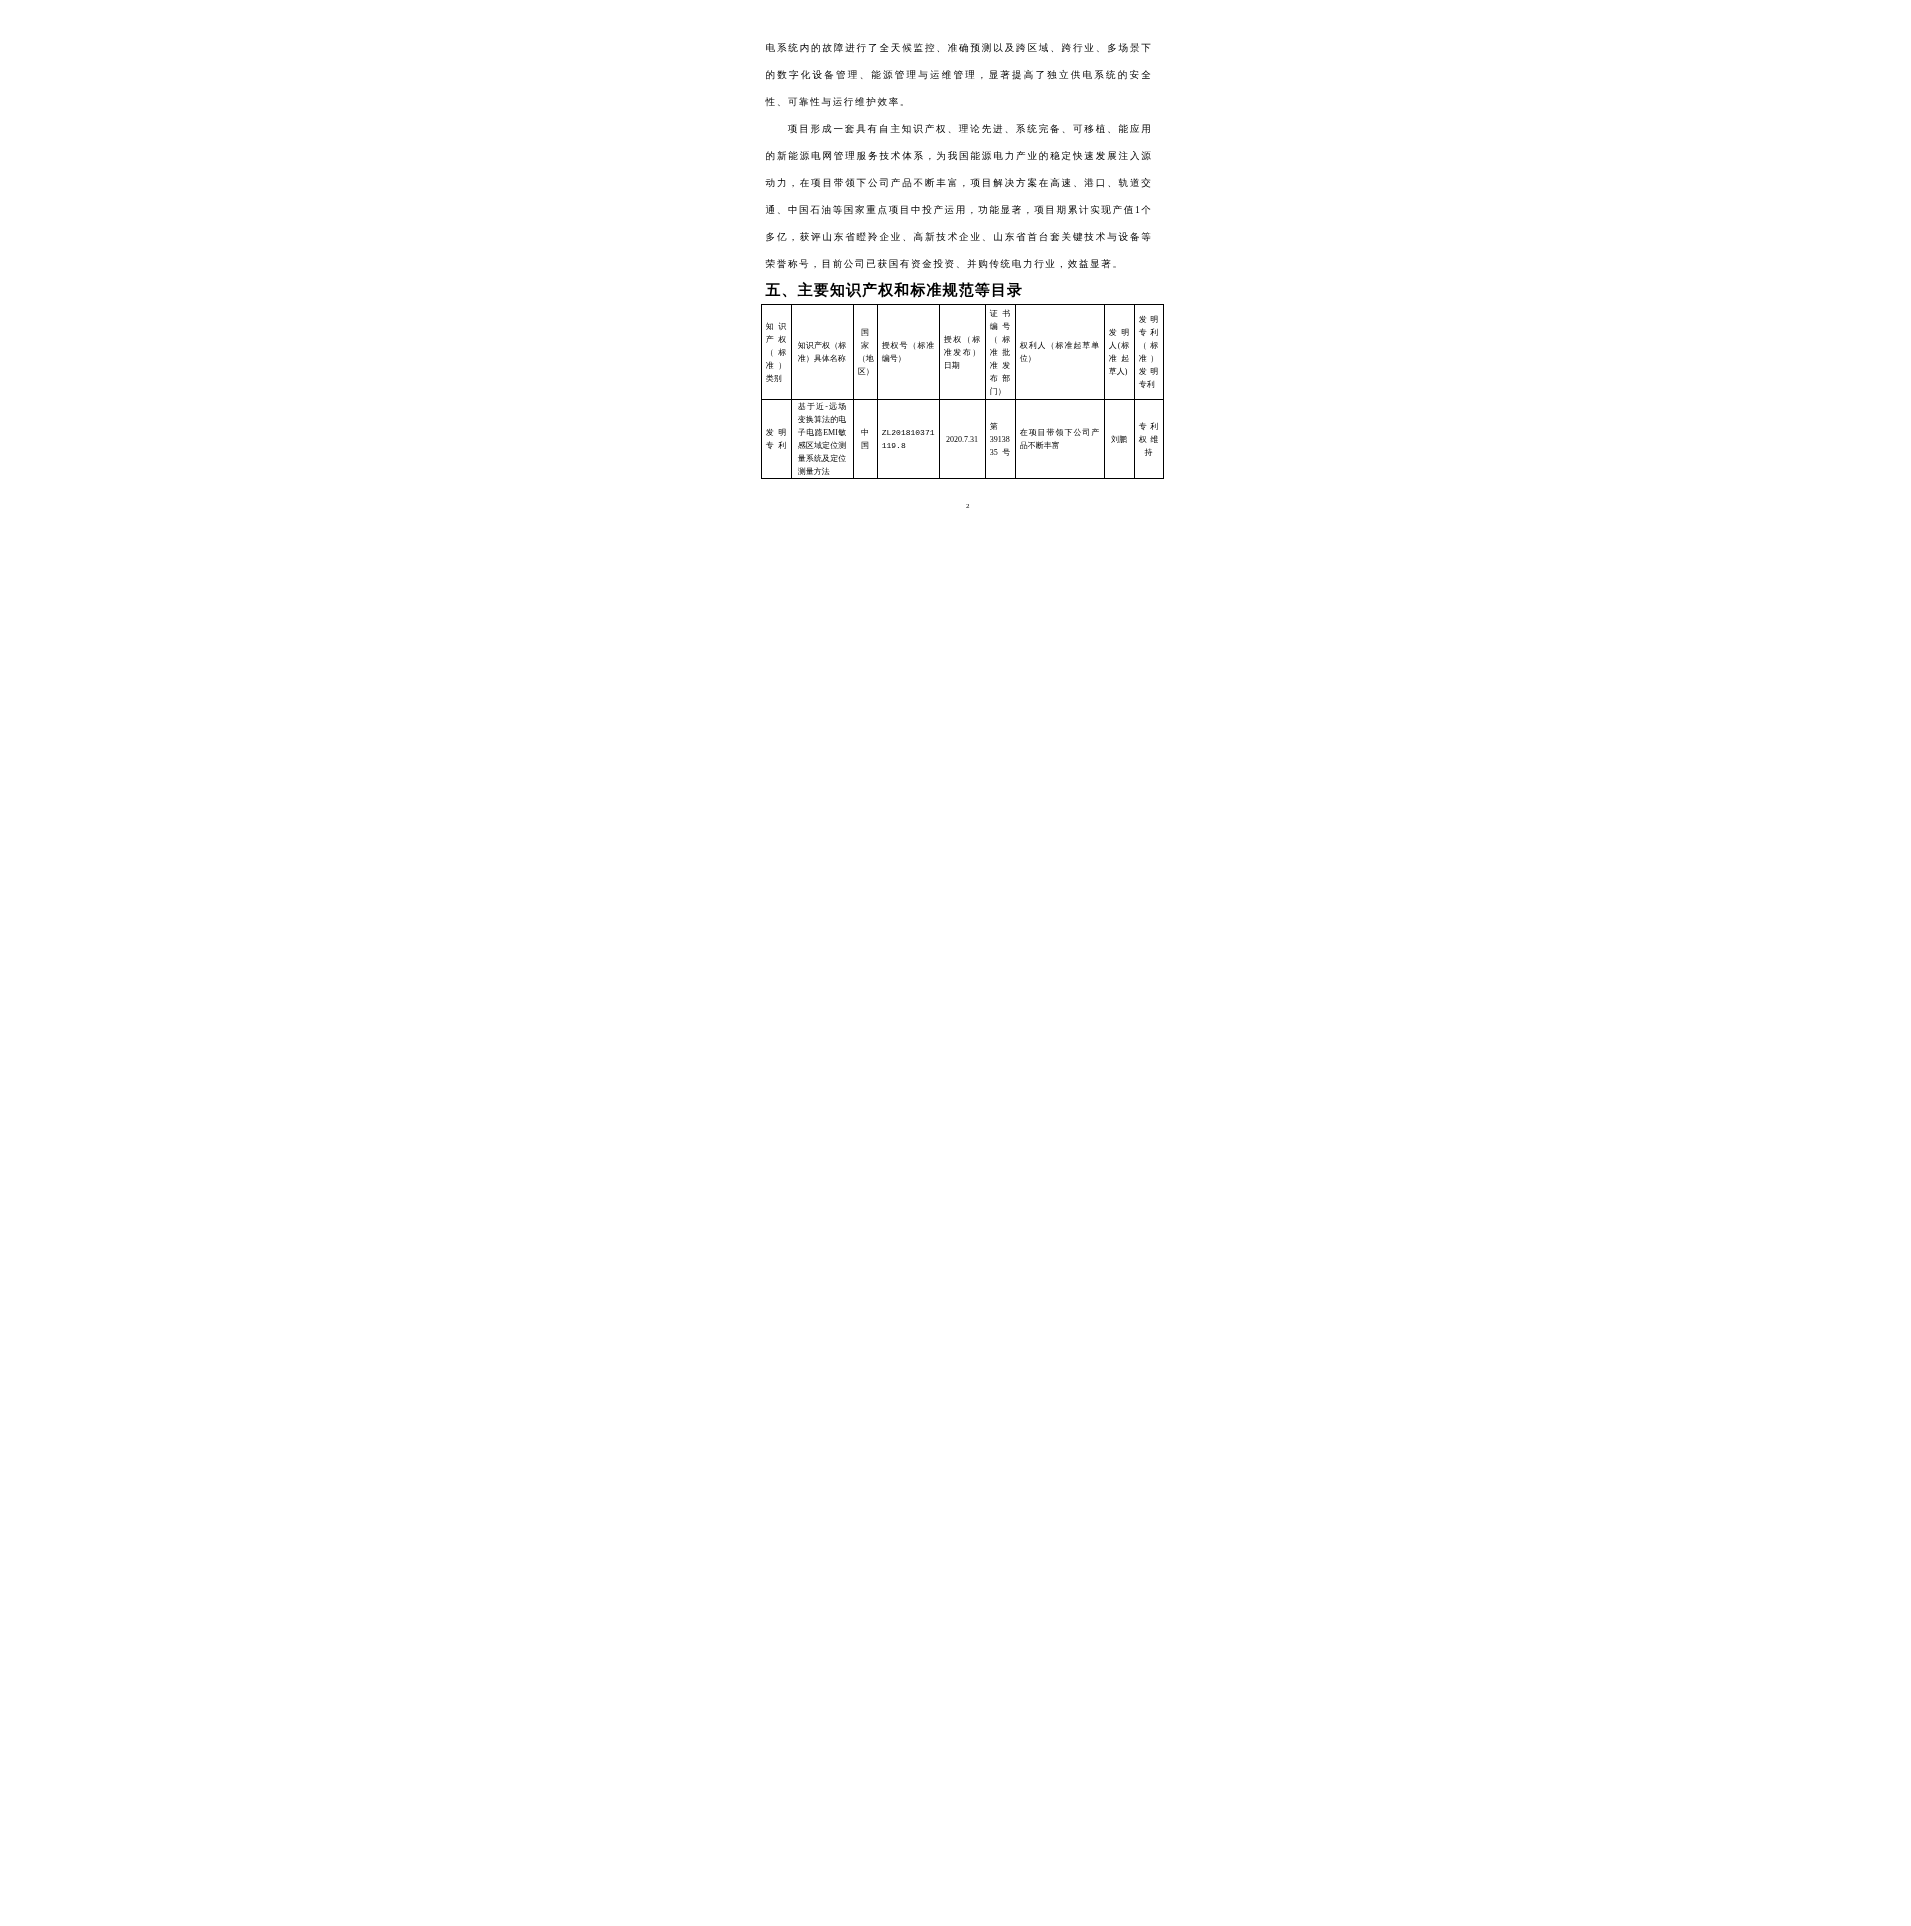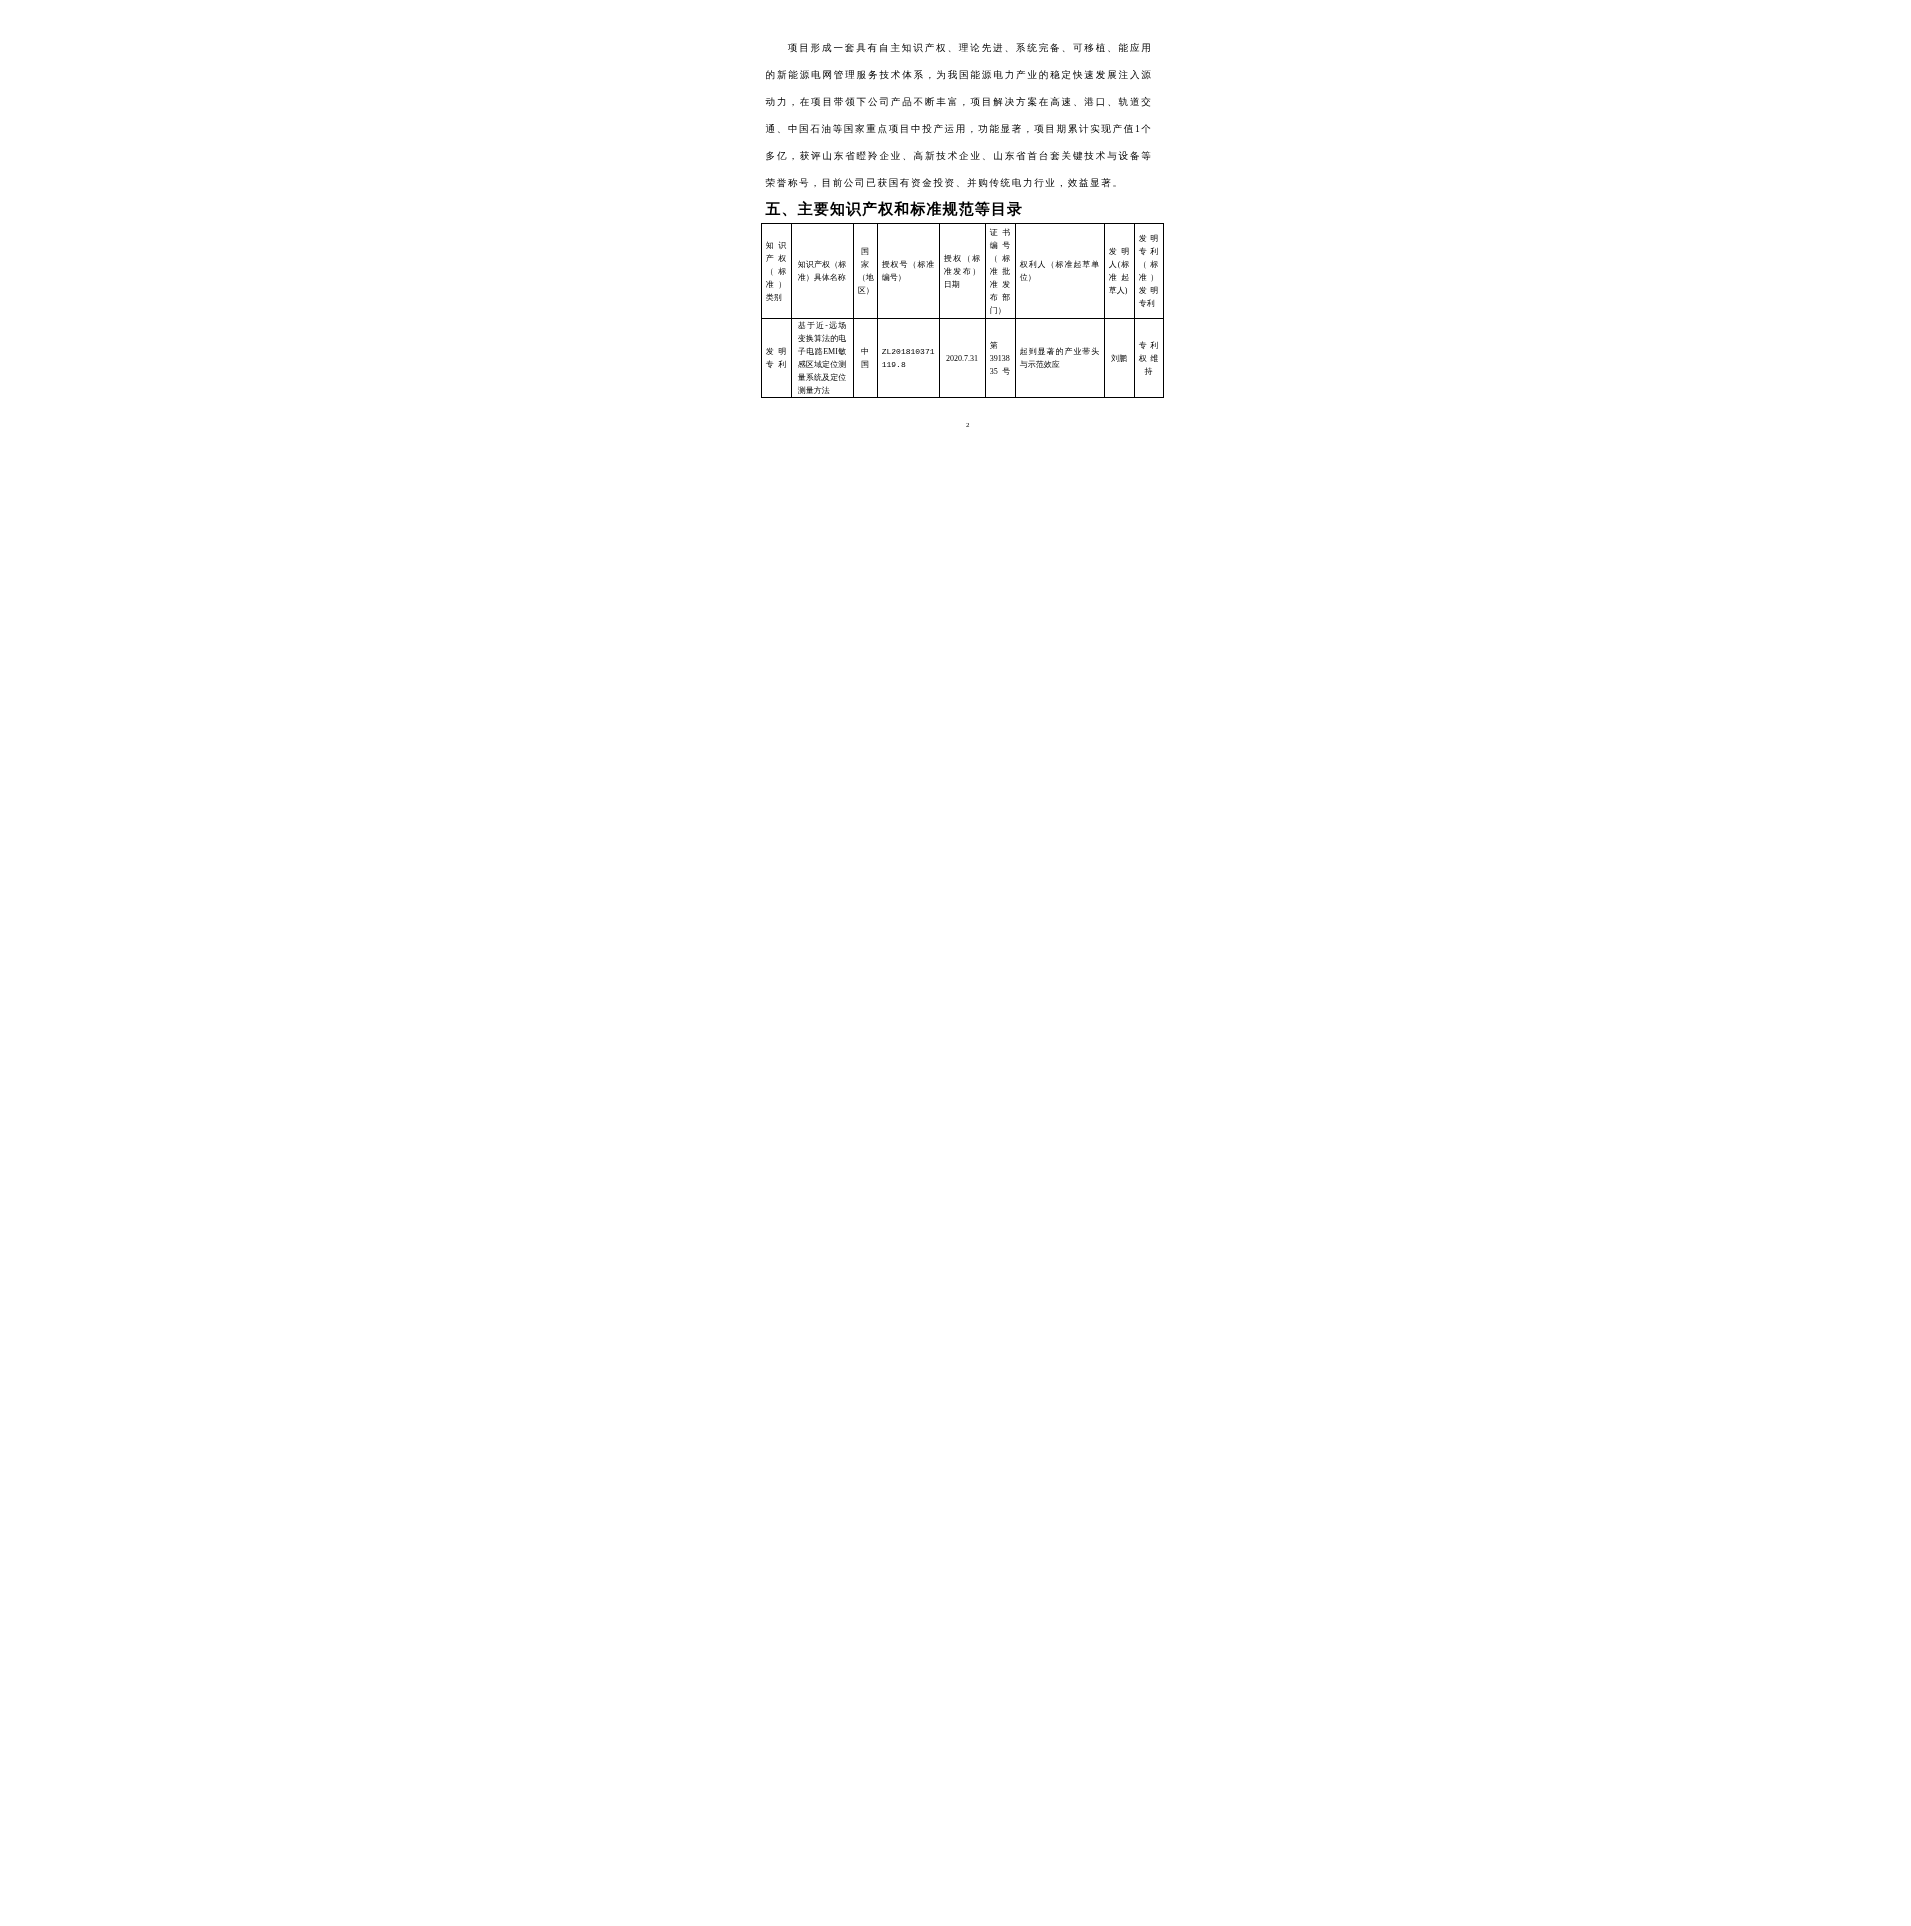--- a/index.html
+++ b/index.html
@@ -74,20 +74,21 @@
     line-height: 11.6px;
     color: #000000;
   }
 </style>
 </head>
 <body>
 
 <div class="page">
   <div class="content">
 
+    <p class="body">电系统内的故障进行了全天候监控、准确预测以及跨区域、跨行业、多场景下的数字化设备管理、能源管理与运维管理，显著提高了独立供电系统的安全性、可靠性与运行维护效率。</p>
 
 
     <p class="body indent">项目形成一套具有自主知识产权、理论先进、系统完备、可移植、能应用的新能源电网管理服务技术体系，为我国能源电力产业的稳定快速发展注入源动力，在项目带领下公司产品不断丰富，项目解决方案在高速、港口、轨道交通、中国石油等国家重点项目中投产运用，功能显著，项目期累计实现产值1个多亿，获评山东省瞪羚企业、高新技术企业、山东省首台套关键技术与设备等荣誉称号，目前公司已获国有资金投资、并购传统电力行业，效益显著。</p>
 
     <h2 class="heading">五、主要知识产权和标准规范等目录</h2>
 
     <table class="ip-table">
       <colgroup>
         <col style="width:30px">
         <col style="width:62px">
@@ -114,21 +115,21 @@
         <tr class="data-row">
           <td class="just last-just">发明专利</td>
           <td class="just cell-name">基于近-远场变换算法的电子电路EMI敏感区域定位测量系统及定位测量方法</td>
           <td class="center">中国</td>
           <td class="left">ZL201810371
 119.8</td>
           <td class="center">2020.7.31</td>
           <td class="just last-just">第
 39138
 35号</td>
-          <td class="just">起到显著的产业带头与示范效应</td>
+          <td class="just">在项目带领下公司产品不断丰富</td>
           <td class="center">刘鹏</td>
           <td class="just last-center">专利权维持</td>
         </tr>
       </tbody>
     </table>
 
     <div class="pageno">2</div>
 
   </div>
 </div>

